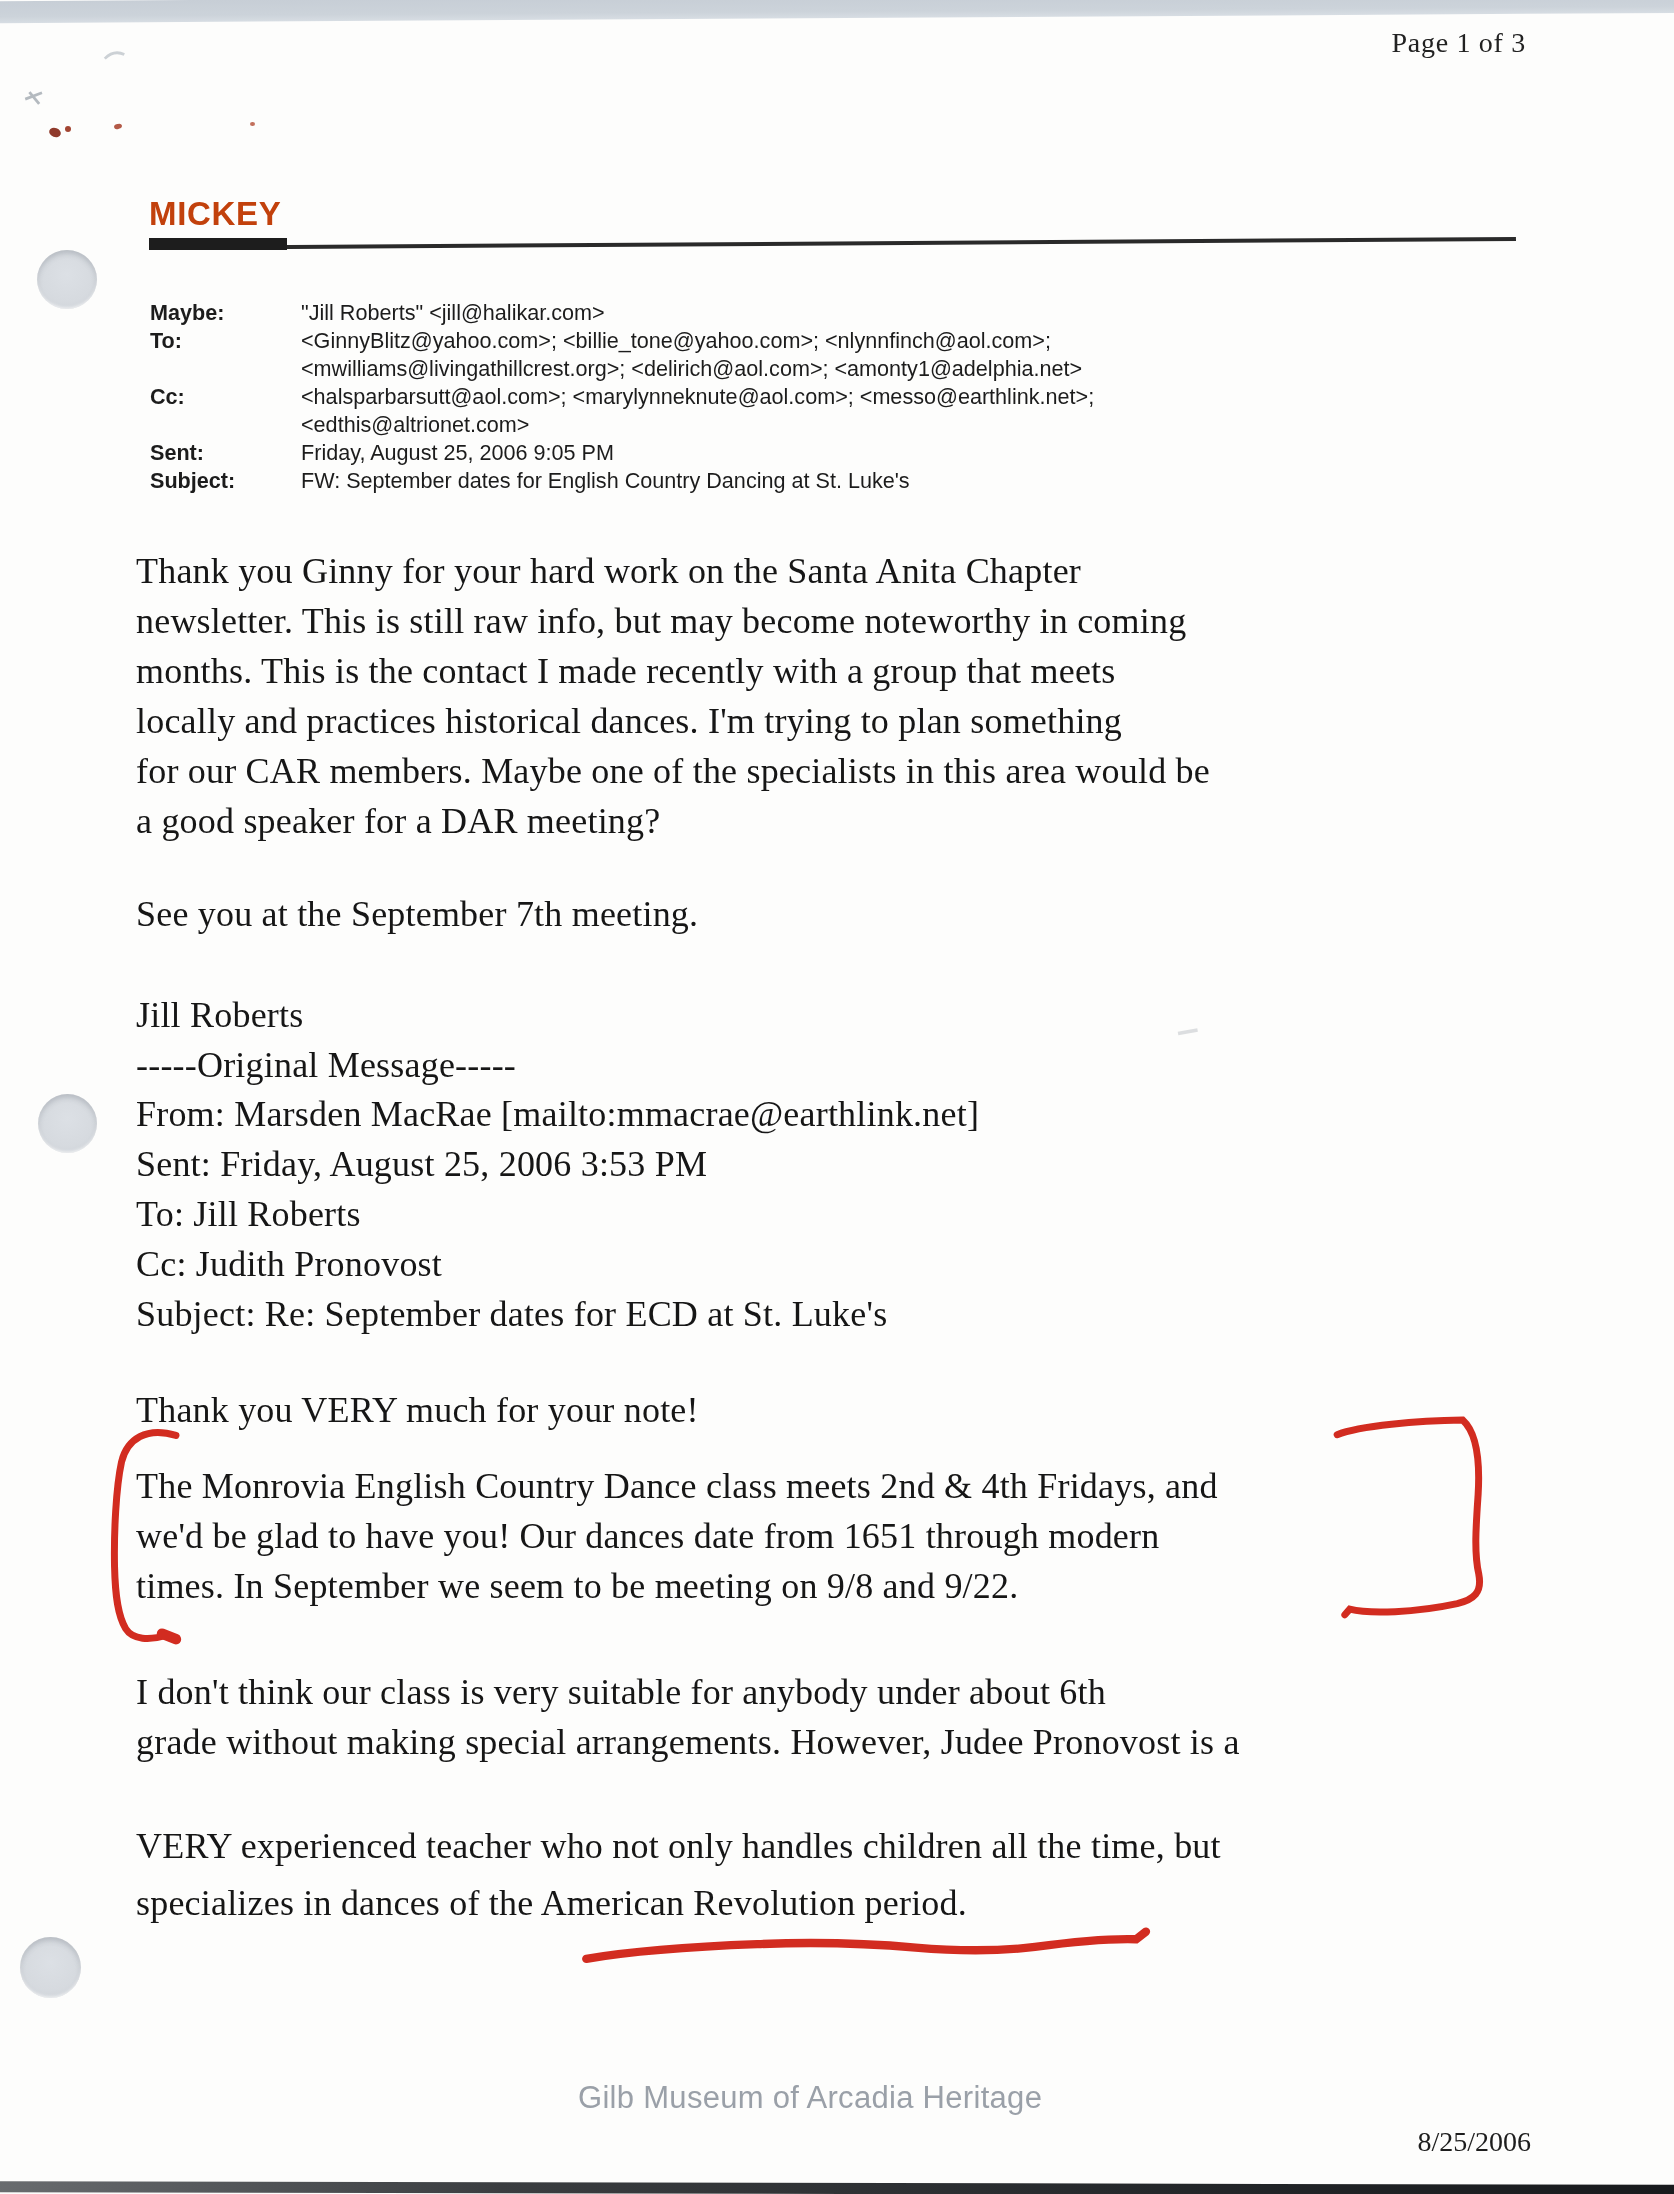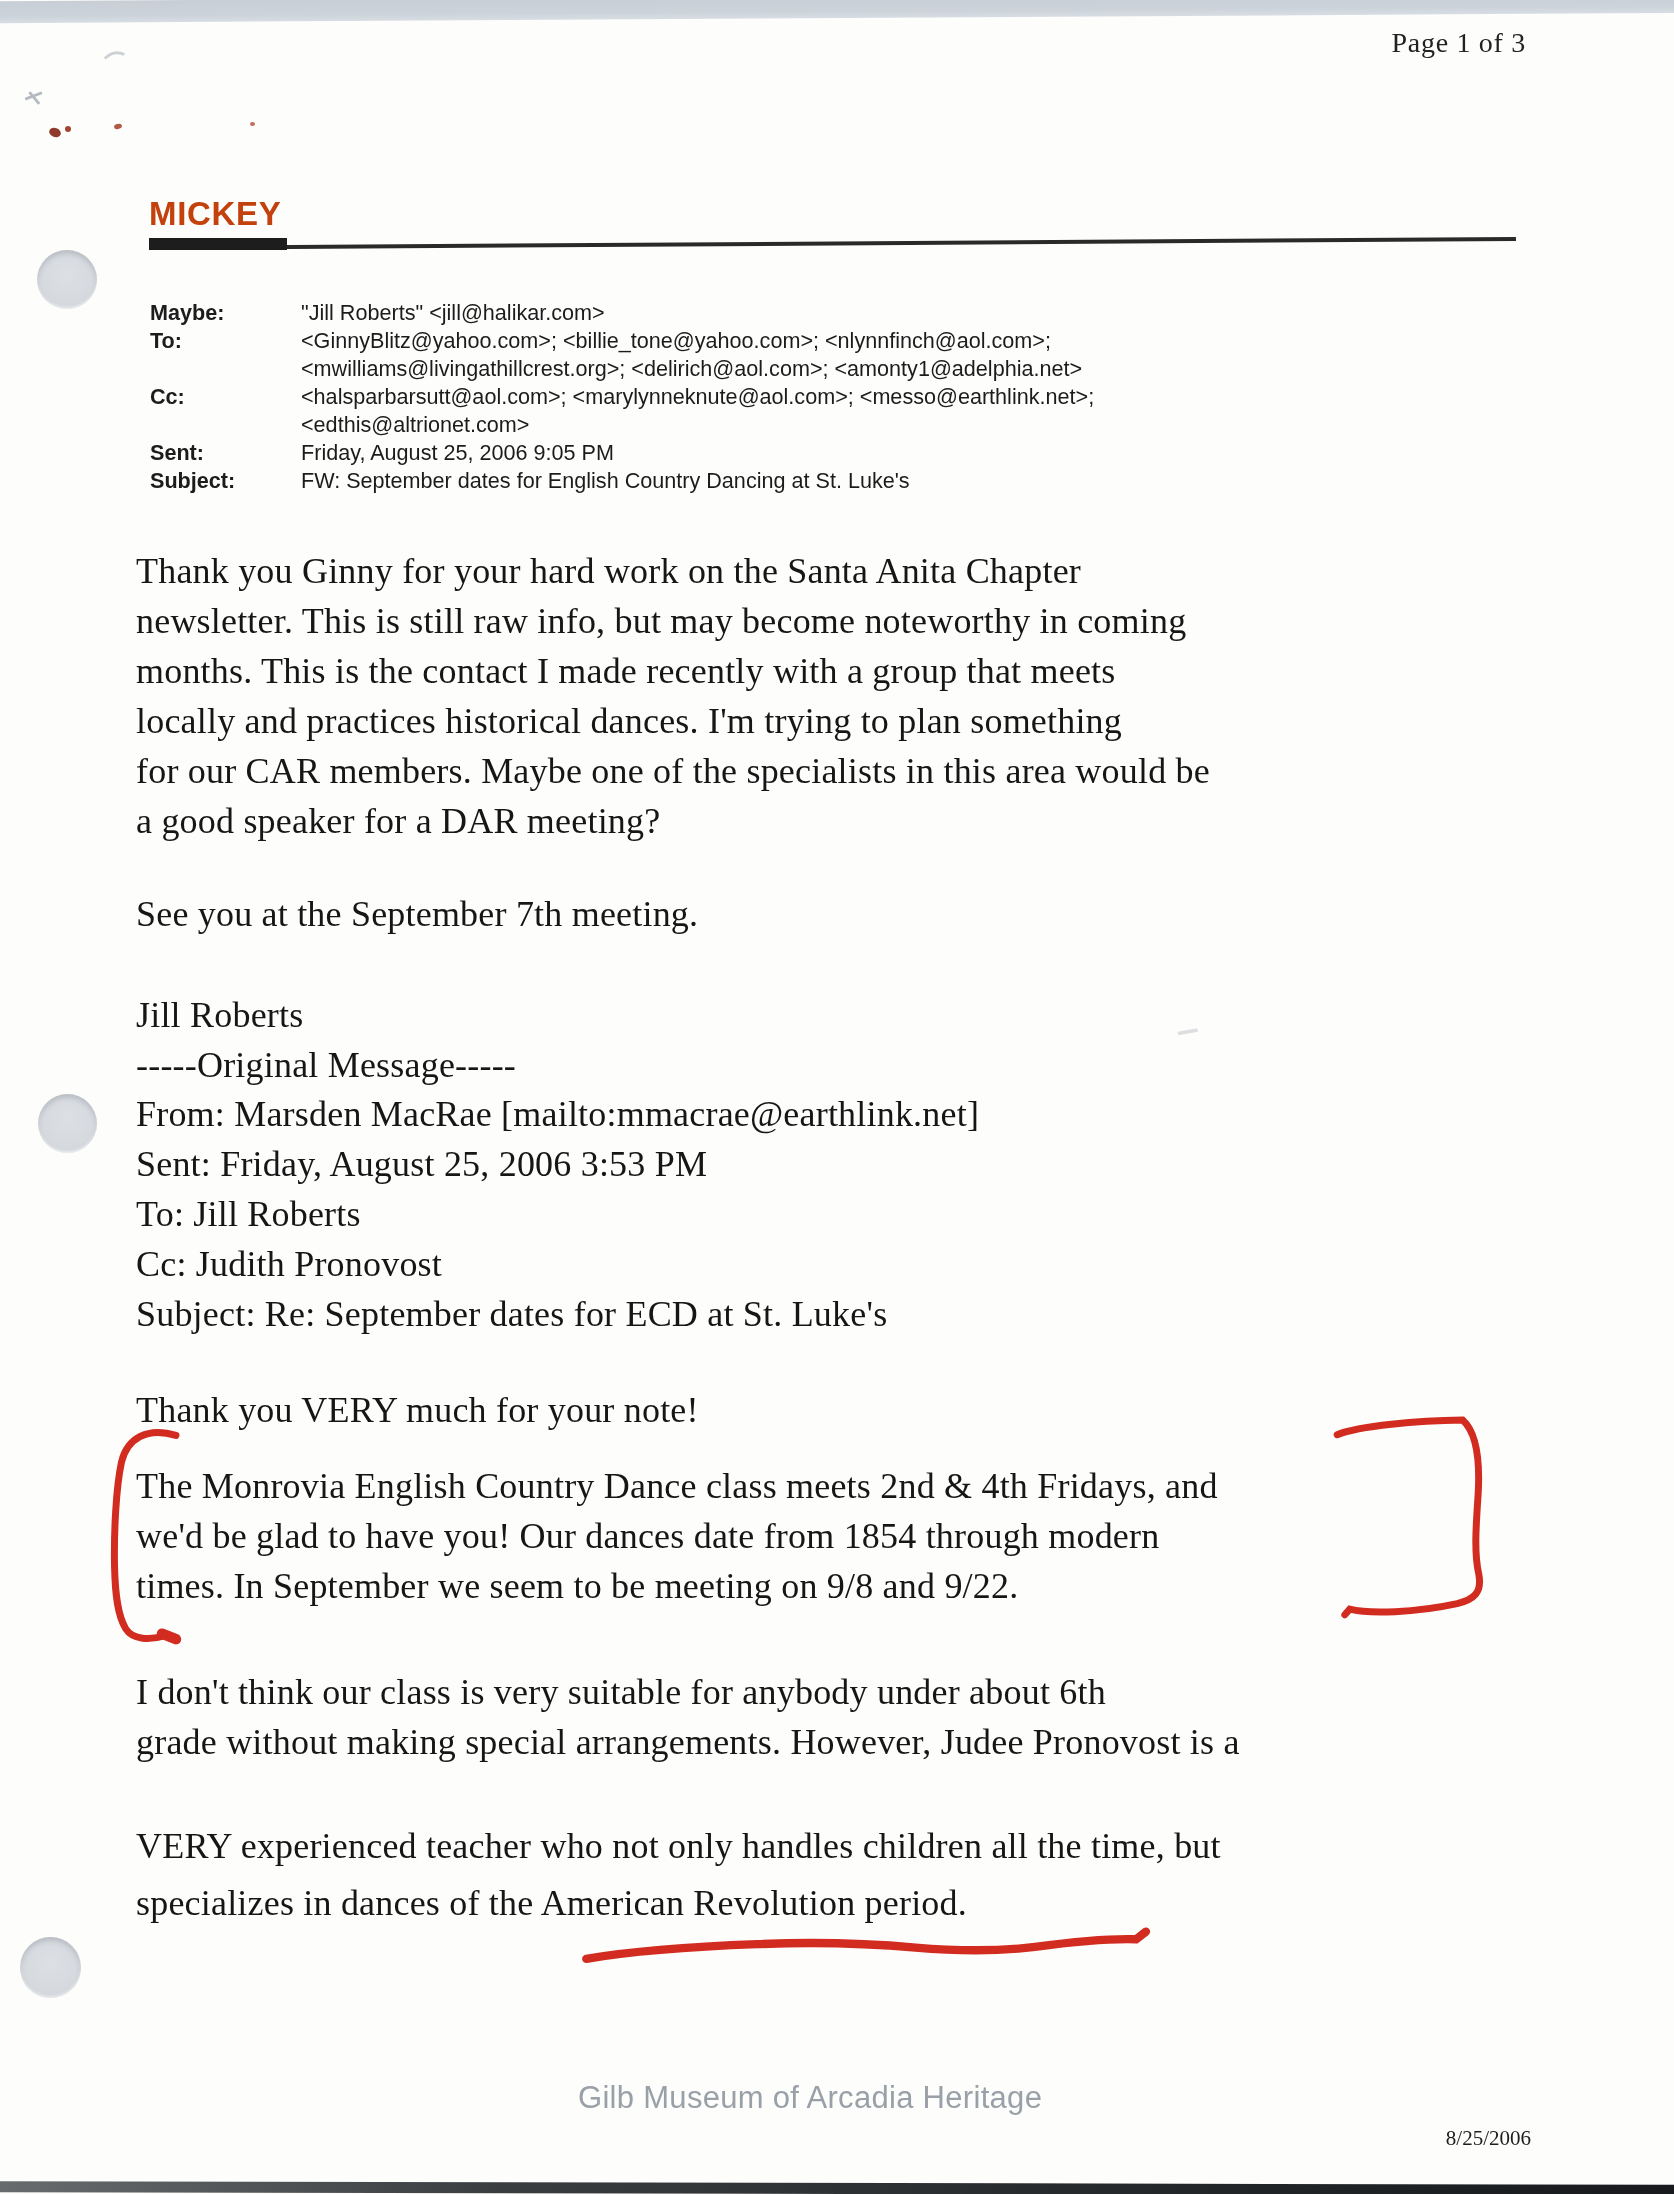--- a/index.html
+++ b/index.html
@@ -65,21 +65,21 @@
   .tline{height:50px;line-height:50px;font-size:36px;letter-spacing:0.2px;white-space:nowrap;color:#161616;}
 
   
   .watermark{
     position:absolute;left:578px;top:2080px;
     font-family:"Liberation Sans", sans-serif;font-size:31px;letter-spacing:0.3px;
     color:#9aa0a8;white-space:nowrap;
   }
   .footer-date{
     position:absolute;right:144px;top:2126px;
-    font-size:21px;color:#1d1d1d;white-space:nowrap;margin-left:24px;
+    font-size:28px;color:#1d1d1d;white-space:nowrap;margin-left:24px;
   }
 
   .ink-overlay{position:absolute;left:0;top:0;width:1675px;height:2194px;pointer-events:none;}
 </style>
 </head>
 <body>
 
 <div class="page">
 
   <div class="scan-band-top"></div>
@@ -159,21 +159,21 @@
     <div class="tline">Cc: Judith Pronovost</div>
     <div class="tline">Subject: Re: September dates for ECD at St. Luke's</div>
   </div>
 
   <div class="tblock" style="top:1385px;">
     <div class="tline">Thank you VERY much for your note!</div>
   </div>
 
   <div class="tblock" style="top:1461px;">
     <div class="tline">The Monrovia English Country Dance class meets 2nd &amp; 4th Fridays, and</div>
-    <div class="tline">we'd be glad to have you! Our dances date from 1854 through modern</div>
+    <div class="tline">we'd be glad to have you! Our dances date from 1651 through modern</div>
     <div class="tline">times. In September we seem to be meeting on 9/8 and 9/22.</div>
   </div>
 
   <div class="tblock" style="top:1667px;">
     <div class="tline">I don't think our class is very suitable for anybody under about 6th</div>
     <div class="tline">grade without making special arrangements. However, Judee Pronovost is a</div>
   </div>
 
   <div class="tblock" style="top:1821px;">
     <div class="tline">VERY experienced teacher who not only handles children all the time, but</div>

